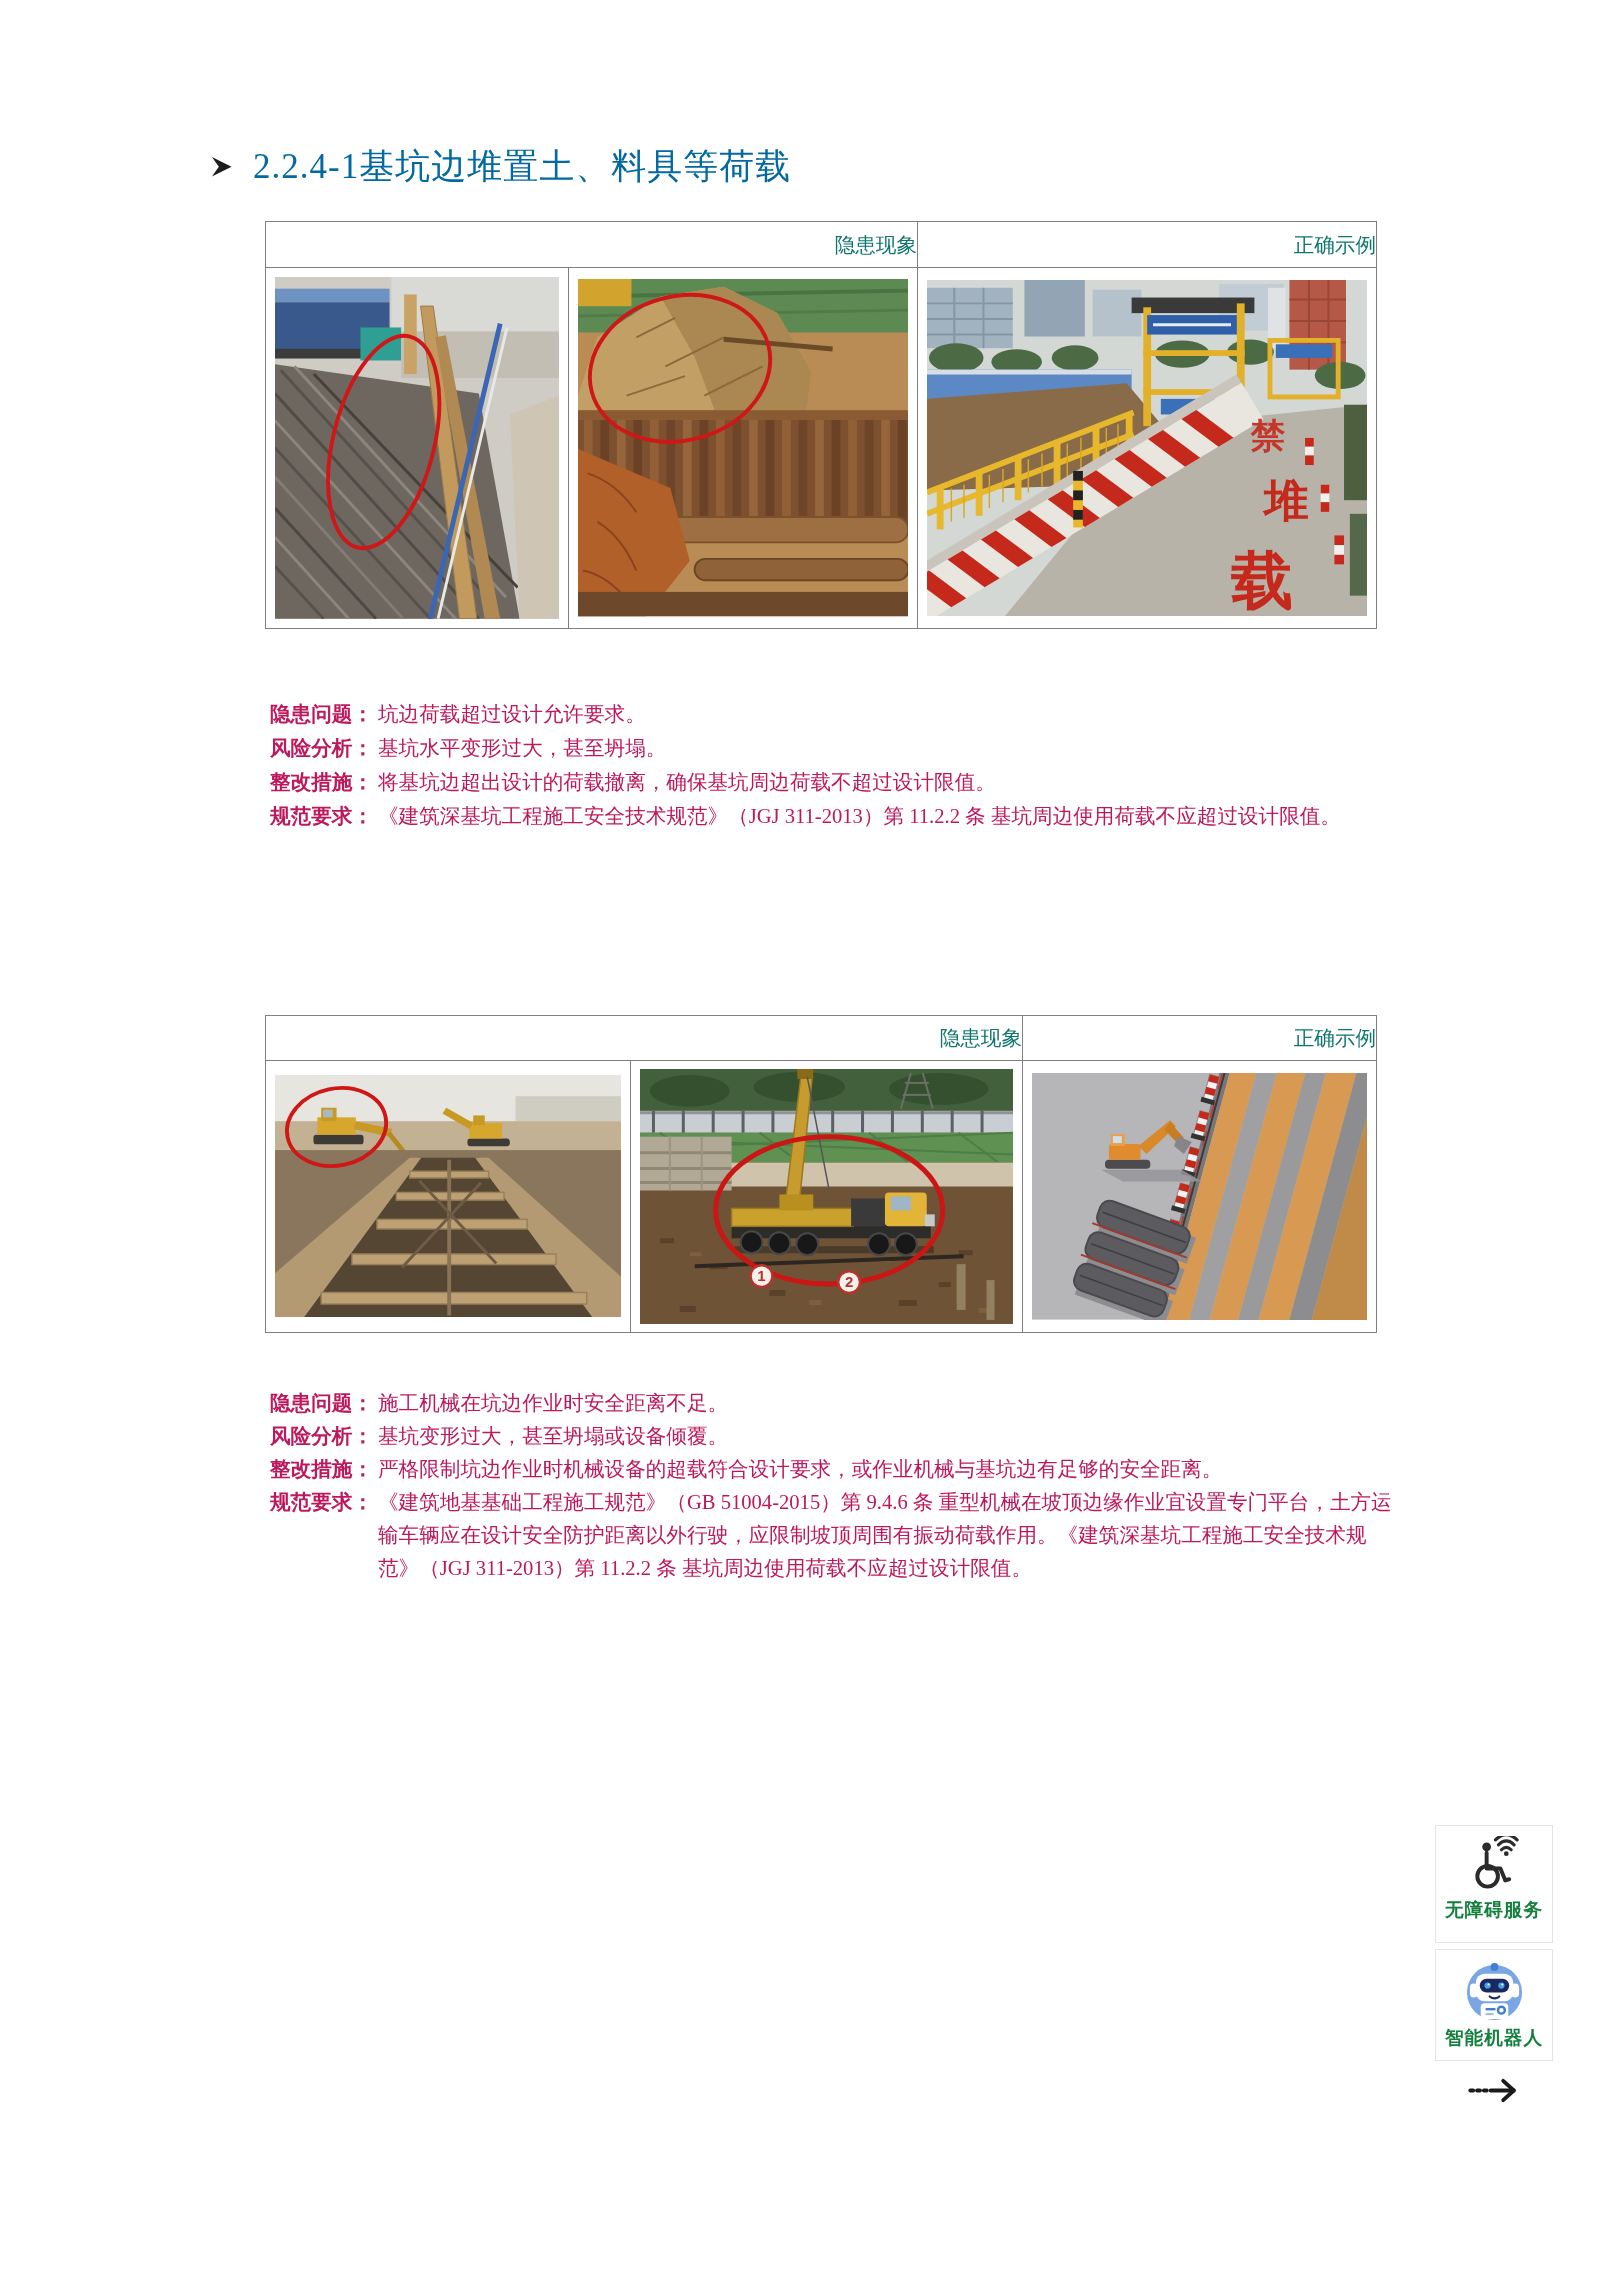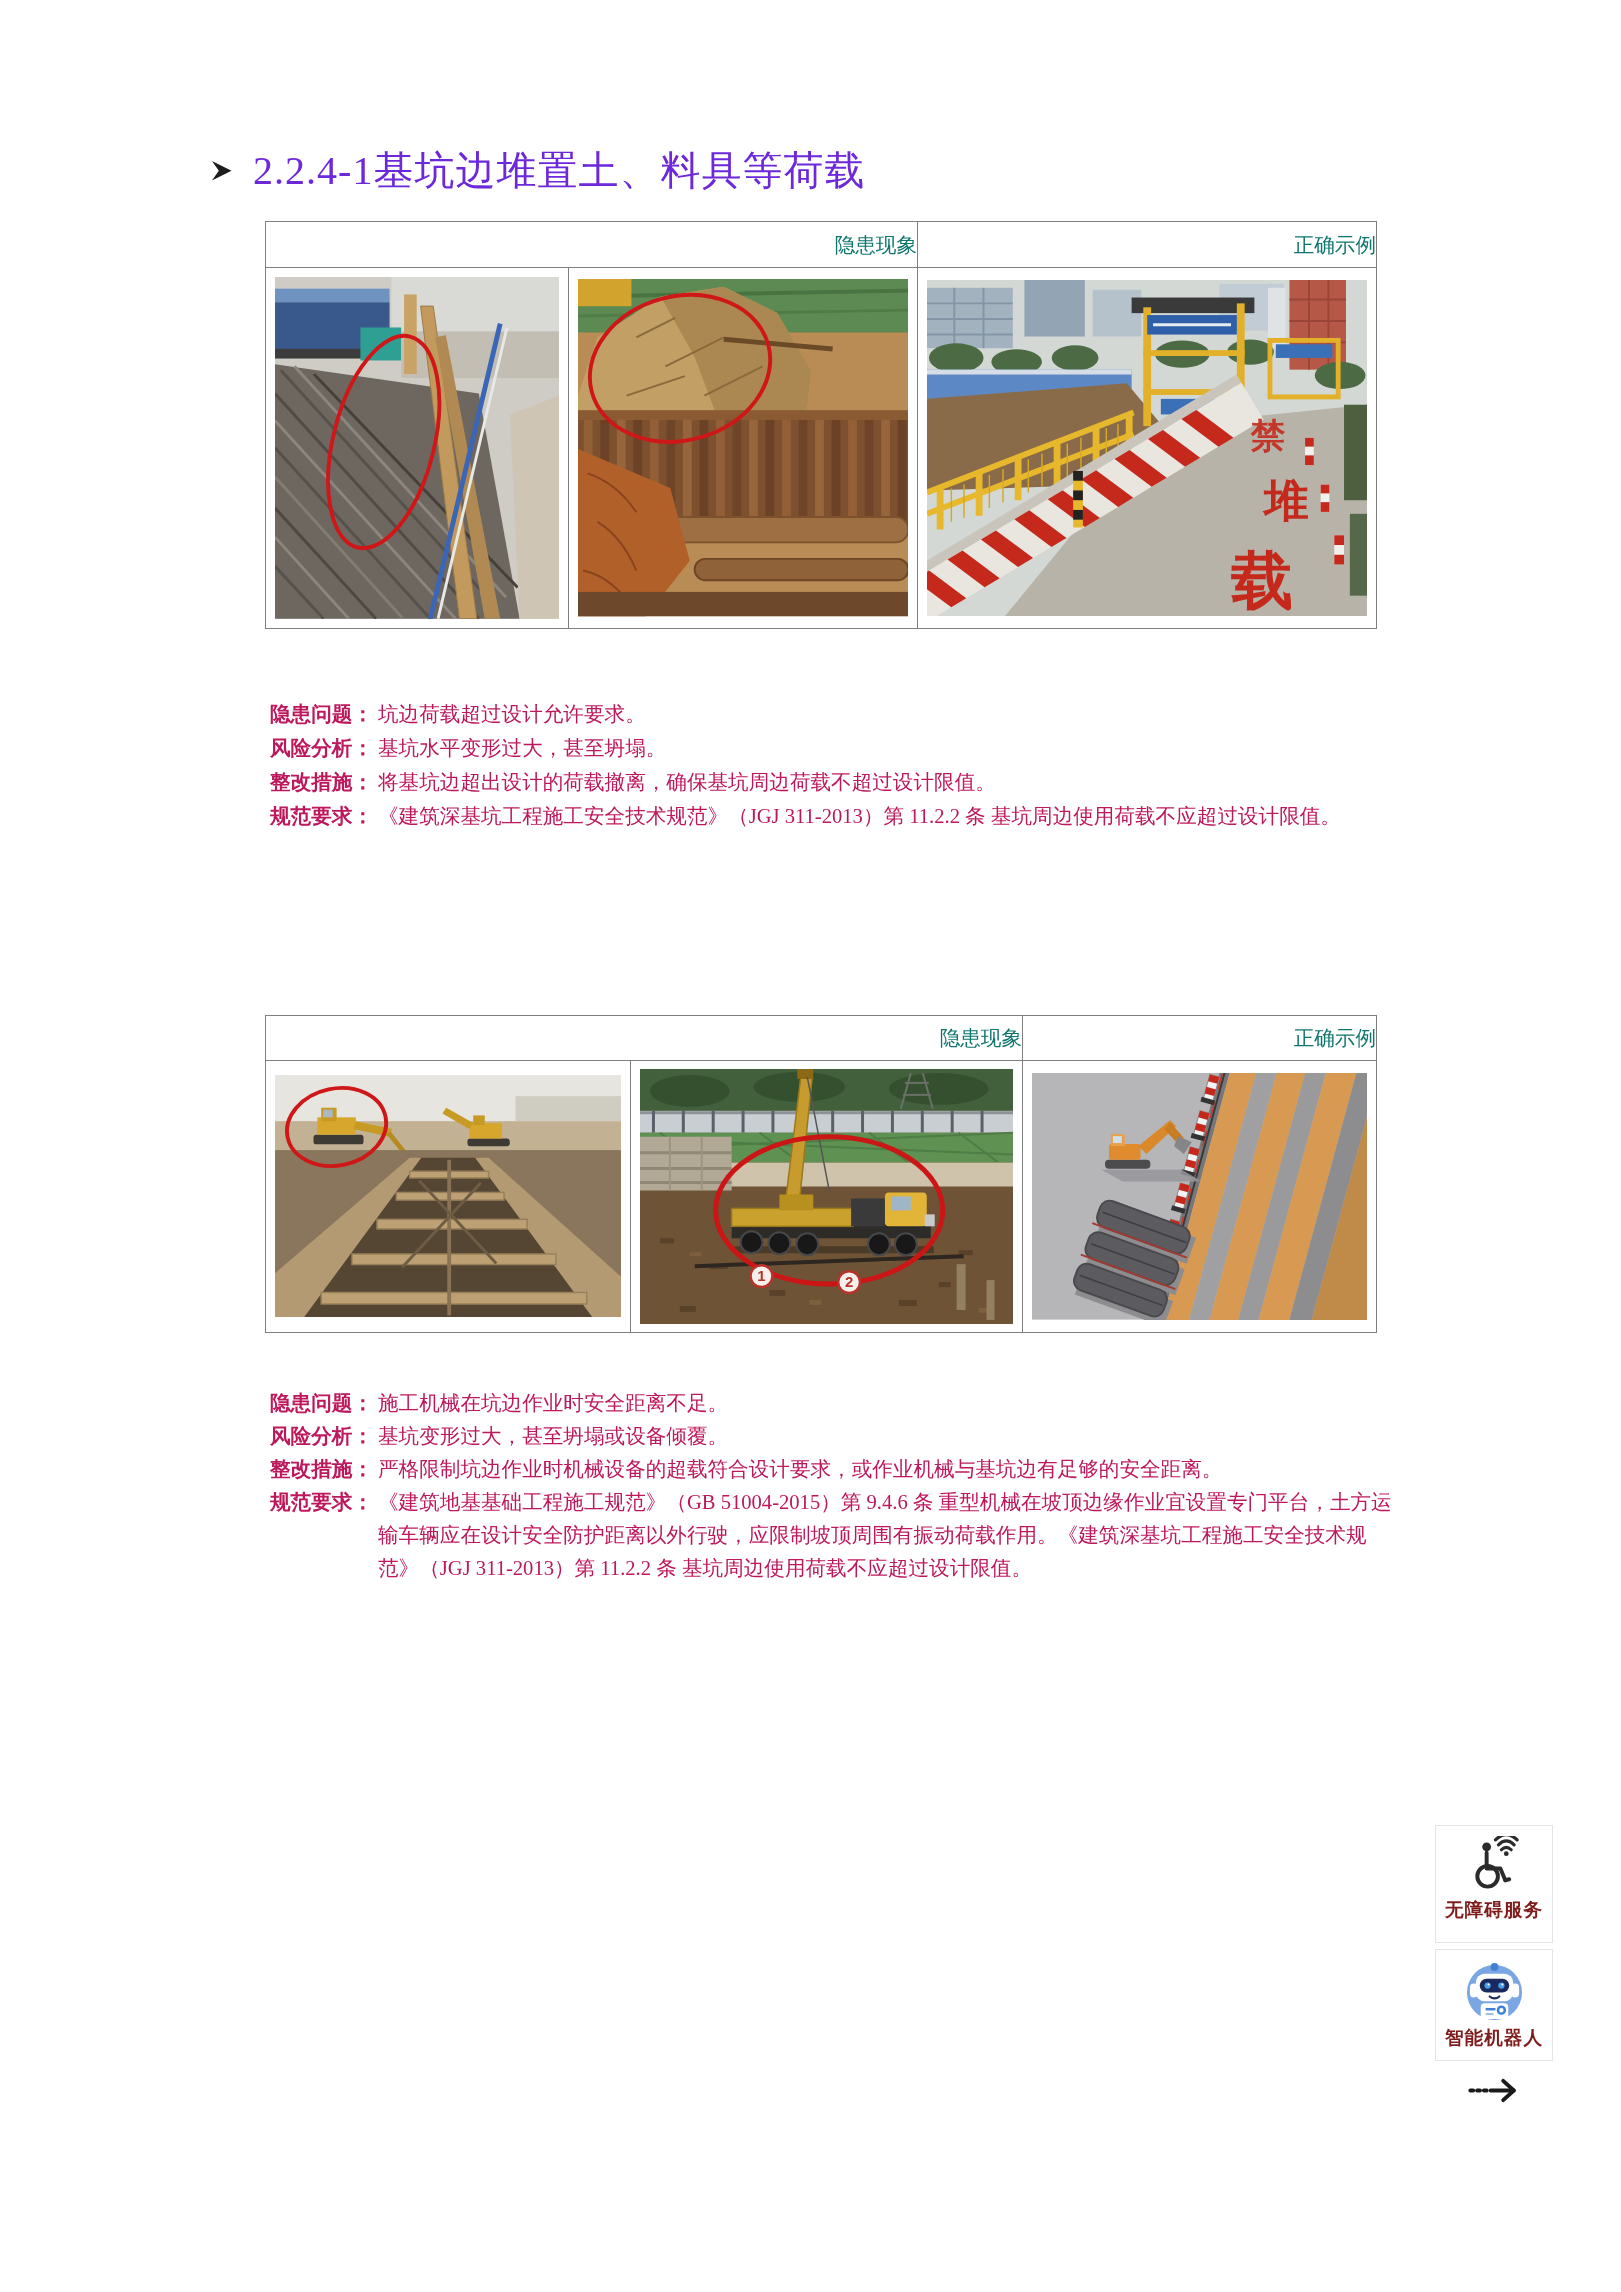--- a/index.html
+++ b/index.html
@@ -3,21 +3,21 @@
 <meta charset="utf-8">
 <style>
   * { margin:0; padding:0; box-sizing:border-box; }
   html,body { background:#ffffff; }
   .page {
     position:relative; width:1621px; height:2293px; background:#ffffff;
     font-family:"Liberation Serif","DejaVu Serif",serif; color:#1f1f1f; overflow:hidden;
   }
   .sec-title { position:absolute; display:flex; align-items:center; }
   .sec-title .bullet { margin-right:19.6px; }
-  .sec-title .ttl { font-size:40px; letter-spacing:1px; color:#6d28d9; white-space:nowrap; }
+  .sec-title .ttl { font-size:35px; letter-spacing:1px; color:#0369a1; white-space:nowrap; }
 
   table.doc { position:absolute; border-collapse:collapse; table-layout:fixed; background:#fff; }
   table.doc th, table.doc td {
     border:1.5px solid #7f7f7f; text-align:right; vertical-align:middle;
     font-size:20.6px; font-weight:normal; color:#0f766e; overflow:hidden;
   }
   td.imgcell { padding:7.8px 8.8px; vertical-align:middle; }
   .photo { width:100%; height:100%; display:block; }
 
   .details { position:absolute; font-size:20.6px; color:#be185d; }
@@ -25,21 +25,21 @@
   .dlabel { font-weight:bold; width:108px; flex:none; white-space:nowrap; }
   .dtext { flex:1 1 auto; }
   .lh35 .drow { line-height:34px; }
   .lh34 .drow { line-height:33px; }
 
   .fab-card {
     position:absolute; width:118px; background:#fff; border:1px solid #e4e4e4;
     text-align:center; font-family:"Liberation Sans","DejaVu Sans",sans-serif; cursor:pointer;
   }
   .fab-card .ficon { display:block; margin:9.8px auto 3.9px auto; }
-  .fab-card .flabel { font-size:18.6px; font-weight:bold; color:#7f1d1d; letter-spacing:1px; padding-bottom:9.8px; }
+  .fab-card .flabel { font-size:18.6px; font-weight:bold; color:#15803d; letter-spacing:1px; padding-bottom:9.8px; }
   .fab-arrow { position:absolute; cursor:pointer; }
 </style>
 </head>
 <body>
 
 <div class="page">
 
   <div class="sec-title" style="left:210px; top:143px;">
     <svg class="bullet" width="23.5" height="25.5" viewBox="0 0 24 26">
       <path d="M2,3 L22,13 L2,23 L9,13 Z" fill="#1d1d1d"></path>

